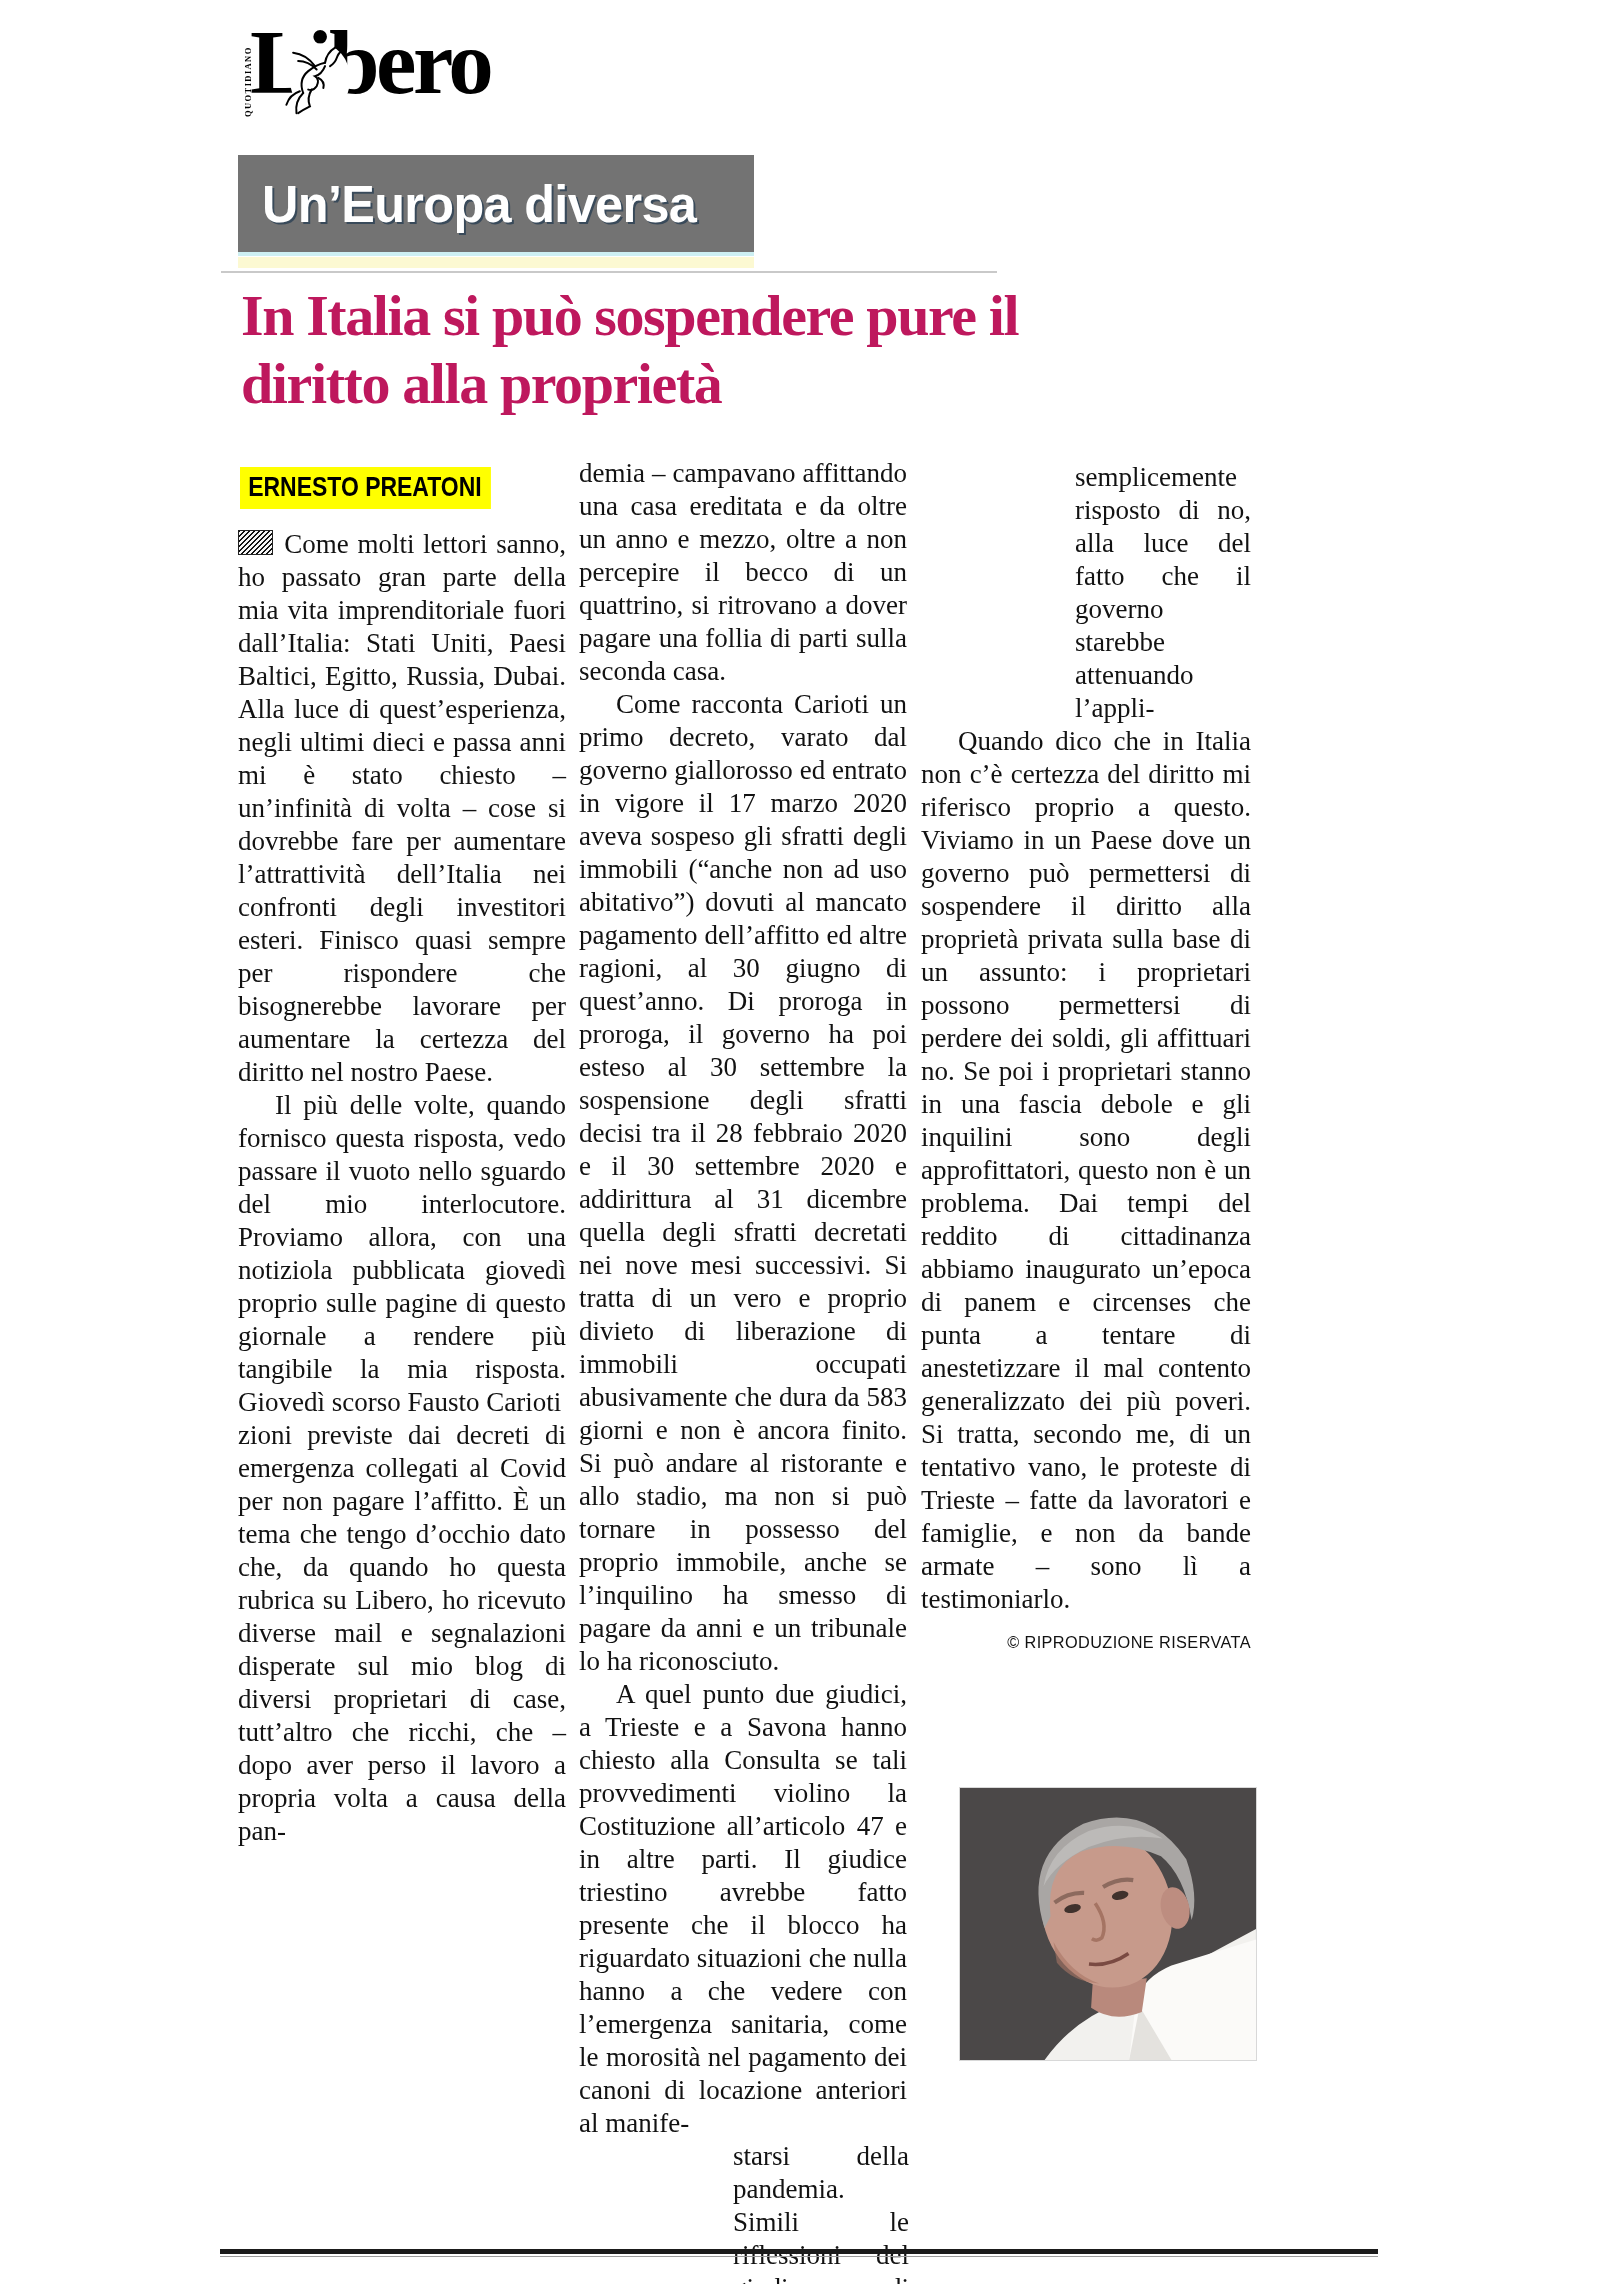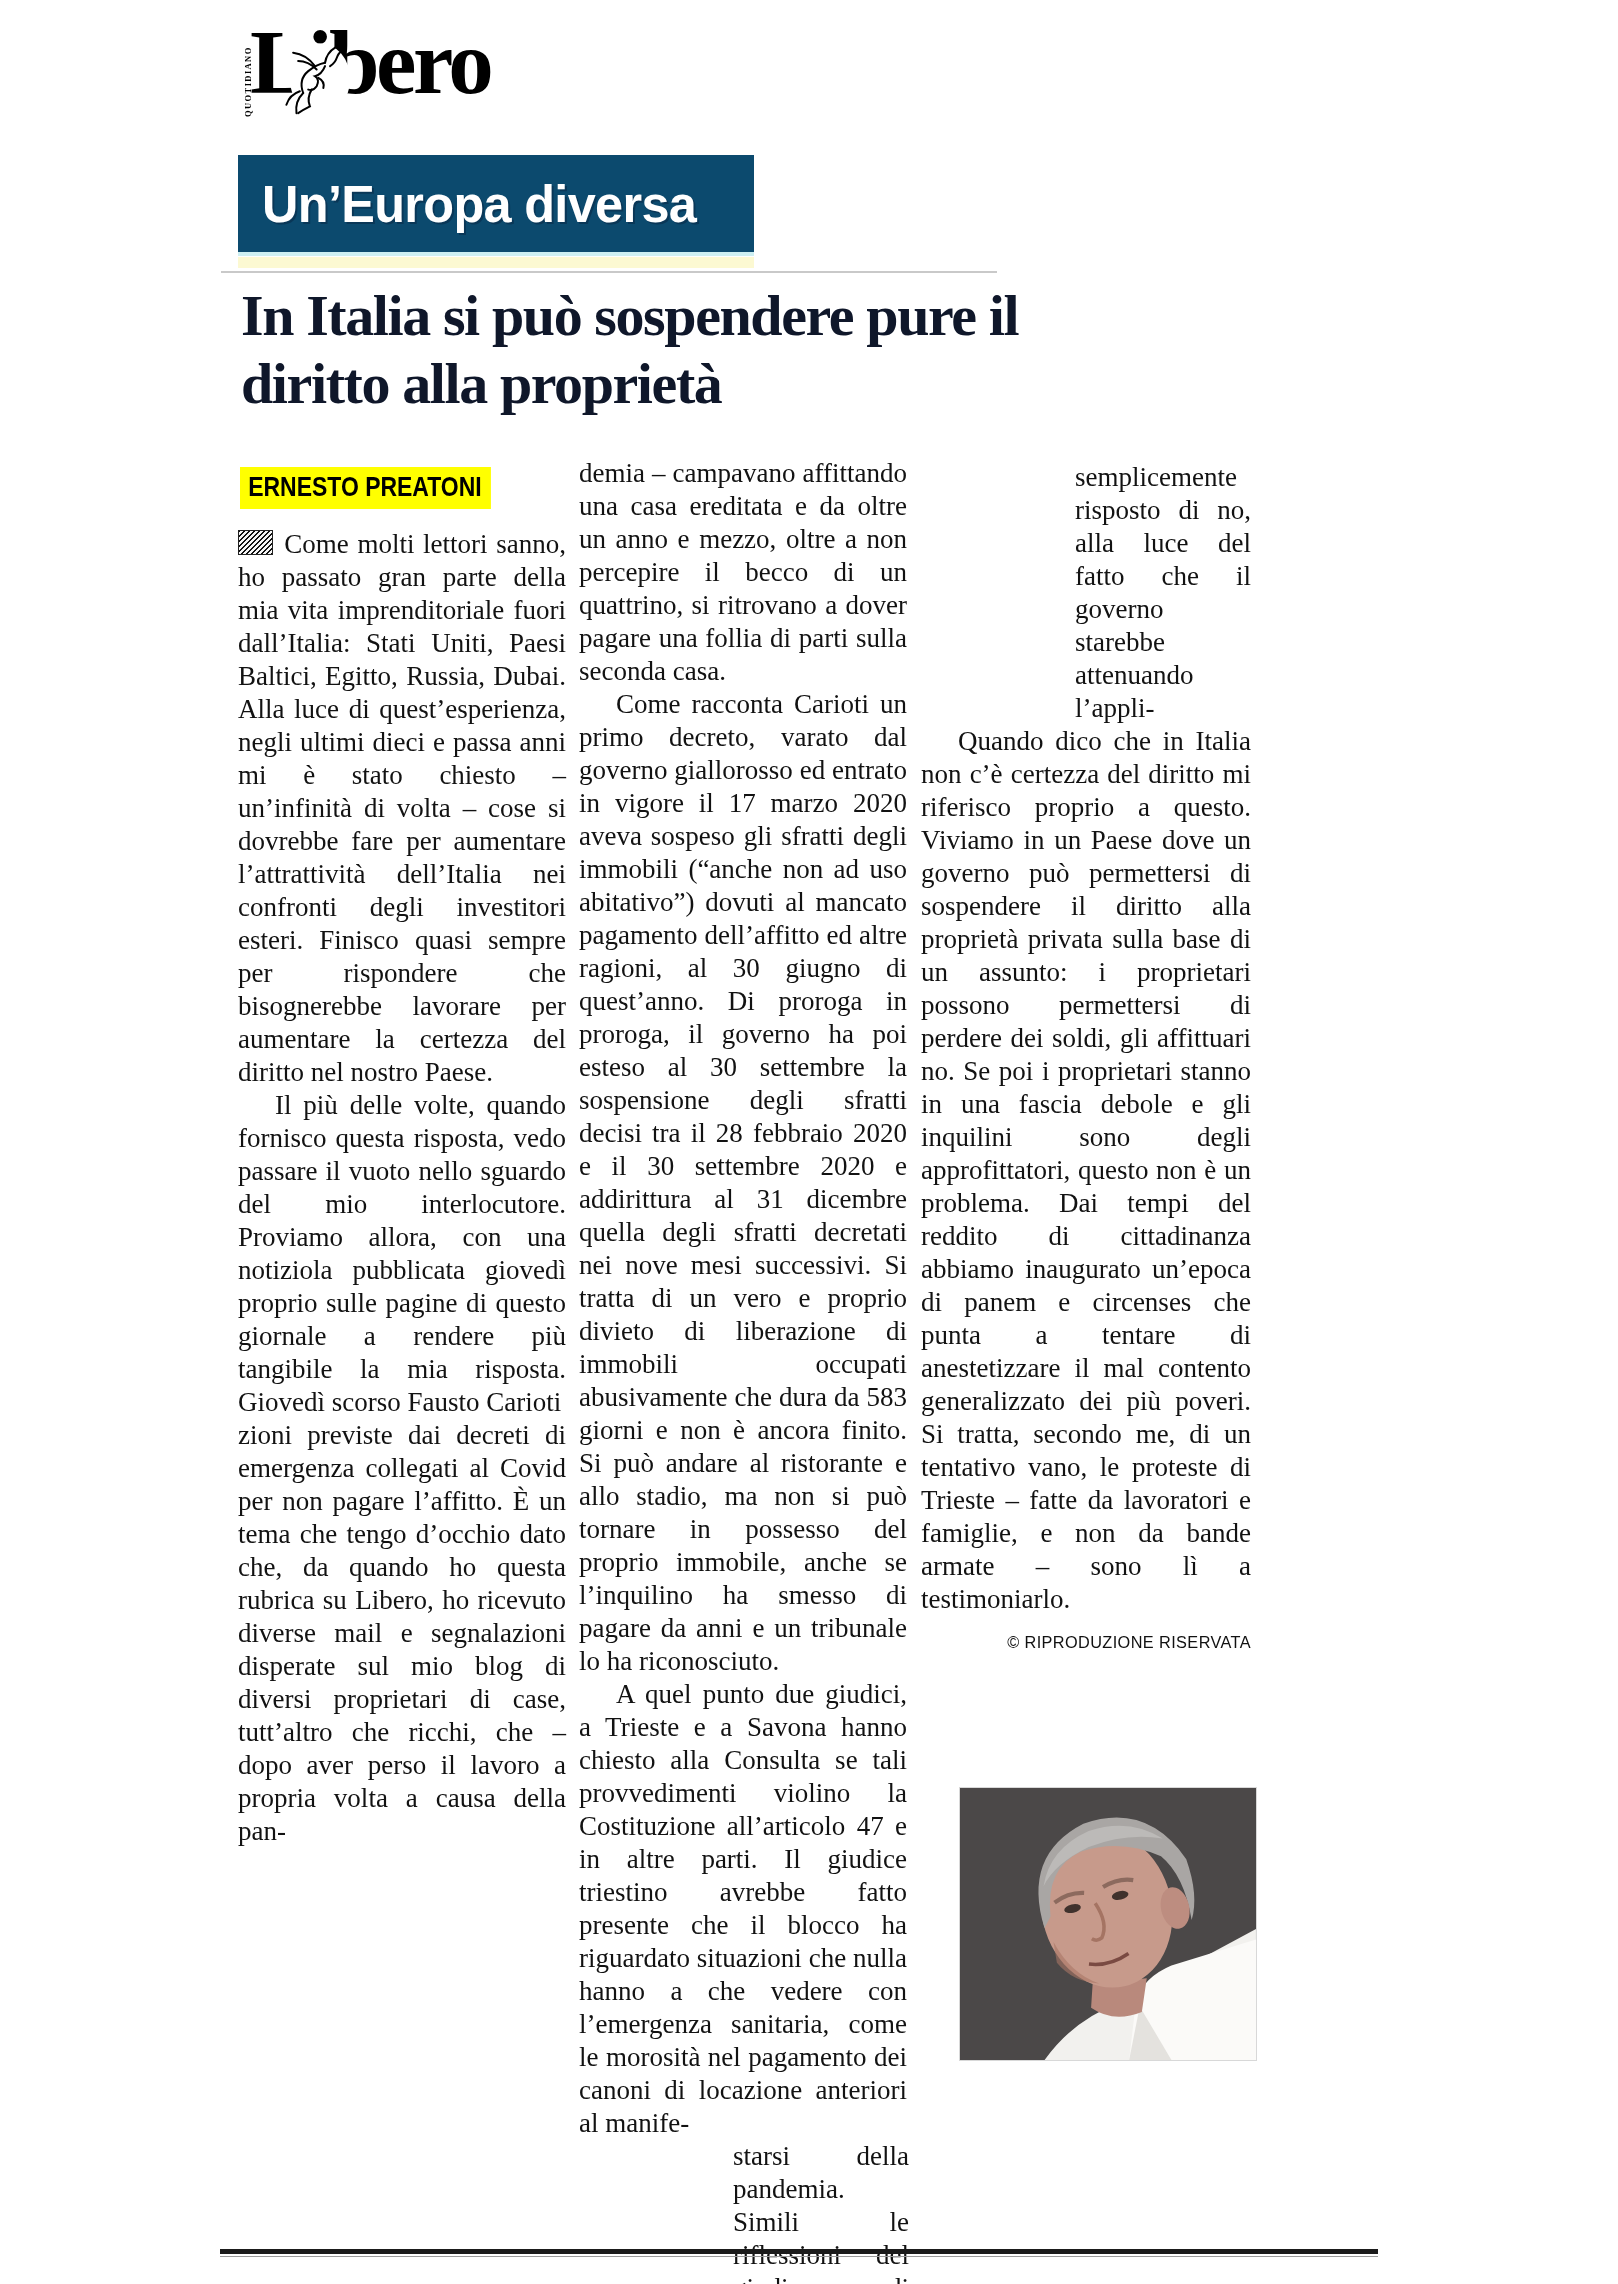--- a/index.html
+++ b/index.html
@@ -26,41 +26,41 @@
   .masthead-vertical{
     position:absolute;left:-7px;top:23px;height:84px;
     writing-mode:vertical-rl;transform:rotate(180deg);
     font-size:8.5px;letter-spacing:1.4px;font-weight:bold;color:#000;
     font-family:"Liberation Serif", serif;
   }
   .masthead-emblem{position:absolute;left:28px;top:20px;width:84px;height:89px;}
   
   .kicker{
     position:absolute;left:238px;top:155px;width:516px;height:98px;
-    background:#0c4a6e;
+    background:#737373;
     display:flex;align-items:center;
     padding-left:24px;box-sizing:border-box;
   }
   .kicker-label{
     font-family:"Liberation Sans", sans-serif;
     font-weight:bold;font-size:52px;color:#ffffff;
     letter-spacing:-0.7px;
     text-shadow:2.1px 2.1px 0 rgba(10,40,70,.55);
     transform:scaleX(.97);transform-origin:left center;
     white-space:nowrap;
   }
   .kicker-strip-cyan{position:absolute;left:238px;top:252px;width:516px;height:4.3px;background:#cdeff2;}
   .kicker-strip-yellow{position:absolute;left:238px;top:257px;width:516px;height:10.6px;background:#fcf9d2;}
   .kicker-artifact-line{position:absolute;left:221px;top:271px;width:776px;height:2.1px;background:#c9c9c9;}
   
   .headline{
     position:absolute;left:241px;top:282px;width:780px;
     font-family:"Liberation Serif", serif;
     font-weight:bold;font-size:58px;line-height:68px;
-    letter-spacing:-1.4px;color:#0f172a;margin:0;
+    letter-spacing:-1.4px;color:#be185d;margin:0;
   }
   
   .byline{
     position:absolute;left:240px;top:467px;
     background:#ffff00;
     padding:4.3px 11.3px 5.7px 10px;
     font-family:"Liberation Sans", sans-serif;
     font-weight:bold;font-size:28px;color:#000;
     letter-spacing:0;
     transform:scaleX(.82);transform-origin:left top;

